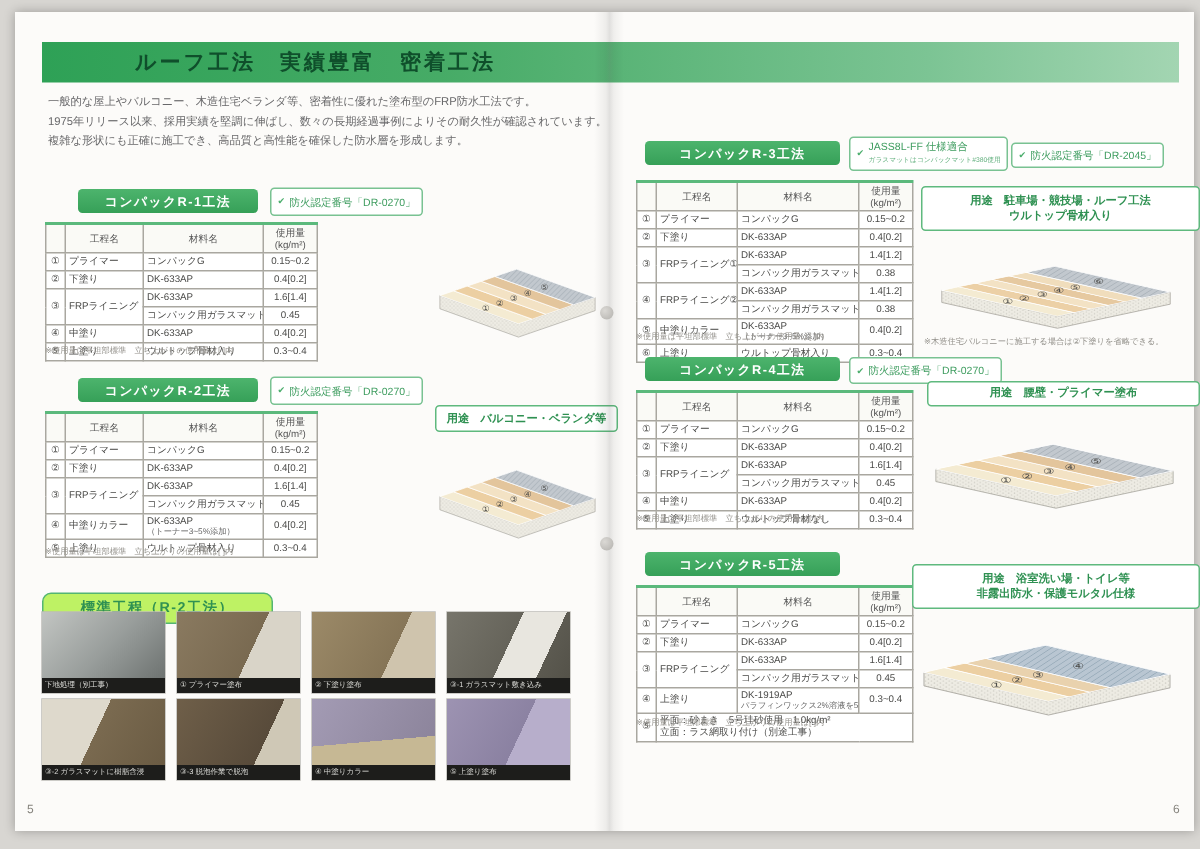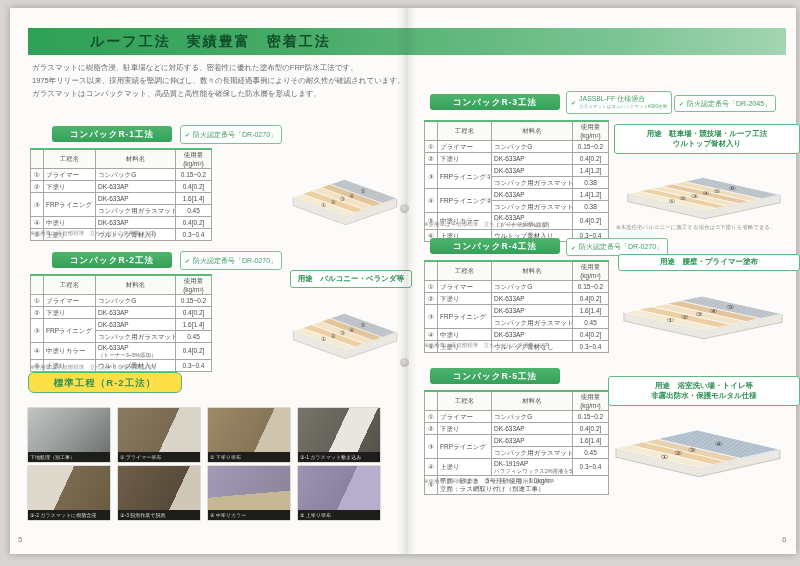--- a/index.html
+++ b/index.html
@@ -26,21 +26,21 @@
        justify-content:center;line-height:1.4;padding:1px 4px}
   .ptable{position:absolute;border-collapse:collapse;table-layout:fixed;background:#fff;
           font-size:6.5px;color:#4a4a48;border-top:2px solid #5bb97c}
   .ptable th{border:0.5px solid #a9a7a0;font-weight:normal;color:#555;background:#fafaf6;
           padding:1px 2px;height:9px;text-align:center}
   .ptable td{border:0.5px solid #a9a7a0;padding:1px 2px;height:9px;line-height:1.2;
           overflow:hidden;white-space:nowrap}
   .ptable .c{text-align:center}
   .ptable .sub{font-size:5.5px;color:#666;white-space:nowrap}
   .note{position:absolute;font-size:5.5px;color:#94928c;white-space:nowrap}
-  .proc-pill{position:absolute;left:18px;top:364px;width:152px;height:19px;background:#fde047;
+  .proc-pill{position:absolute;left:18px;top:387px;width:152px;height:19px;background:#bef264;
           border:1.5px solid #53b573;border-radius:6px;color:#2f9152;font-weight:bold;font-size:9.5px;
           text-align:center;line-height:19px;letter-spacing:1px}
   .photo{position:absolute;width:82px;height:54px;box-shadow:0 0 0 0.5px #bdbbb6}
   .photo .img{width:100%;height:44px}
   .photo .cap{height:10px;background:#1d1d1b;color:#dcdcd8;font-size:5px;line-height:10px;
           padding-left:2px;white-space:nowrap;overflow:hidden}
   .p1{background:linear-gradient(135deg,#c2c5c2,#979c9a 55%,#6e7371)}
   .p2{background:linear-gradient(115deg,transparent 60%,#d9d4c8 60%,#d9d4c8 100%),linear-gradient(120deg,#8a7a60,#6e5f47)}
   .p3{background:linear-gradient(115deg,transparent 65%,#cfc4ad 65%),linear-gradient(120deg,#9c8a68,#7a6a4e)}
   .p4{background:linear-gradient(115deg,transparent 50%,#e8e6df 50%,#e8e6df 78%,transparent 78%),linear-gradient(120deg,#77756b,#545249)}
@@ -57,23 +57,23 @@
 </head>
 <body>
 
 <div class="spread">
 
   <div class="banner">
     <span>ルーフ工法　実績豊富　密着工法</span>
   </div>
 
   <div class="intro">
-    <div>ガラスマットに樹脂含浸、駐車場などに対応する、密着性に優れた塗布型のFRP防水工法です。</div>
+    <div>一般的な屋上やバルコニー、木造住宅ベランダ等、密着性に優れた塗布型のFRP防水工法です。</div>
     <div>1975年リリース以来、採用実績を堅調に伸ばし、数々の長期経過事例によりその耐久性が確認されています。</div>
-    <div>ガラスマットはコンパックマット、高品質と高性能を確保した防水層を形成します。</div>
+    <div>複雑な形状にも正確に施工でき、高品質と高性能を確保した防水層を形成します。</div>
   </div>
 
   <div class="pill" style="left:42px;top:118px;width:120px">コンパックR-1工法</div>
   <div class="badge" style="left:170px;top:117px;height:17px">
     <span class="ic">✔</span>
     <span>防火認定番号「DR-0270」</span>
   </div>
 
   <table class="ptable" style="left:20px;top:140px;width:181px">
     <colgroup>

